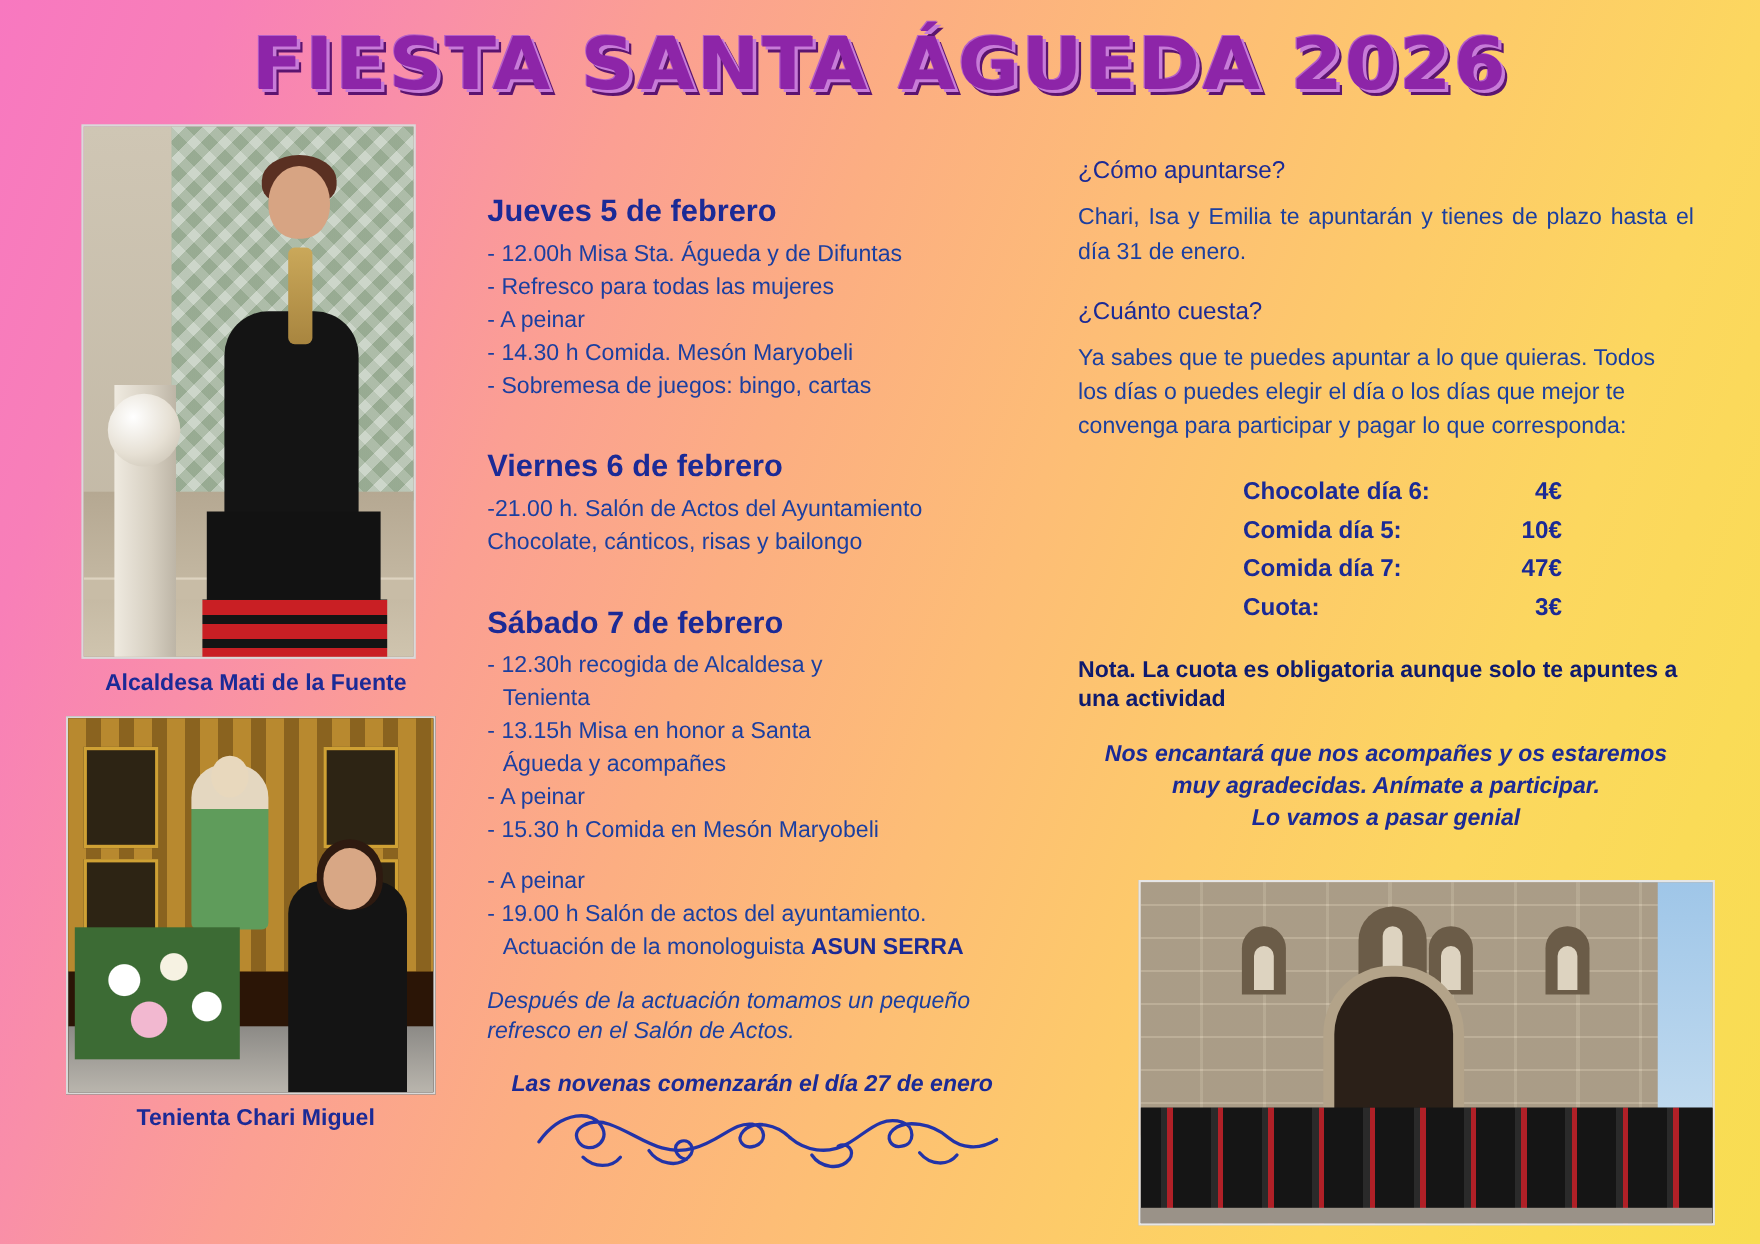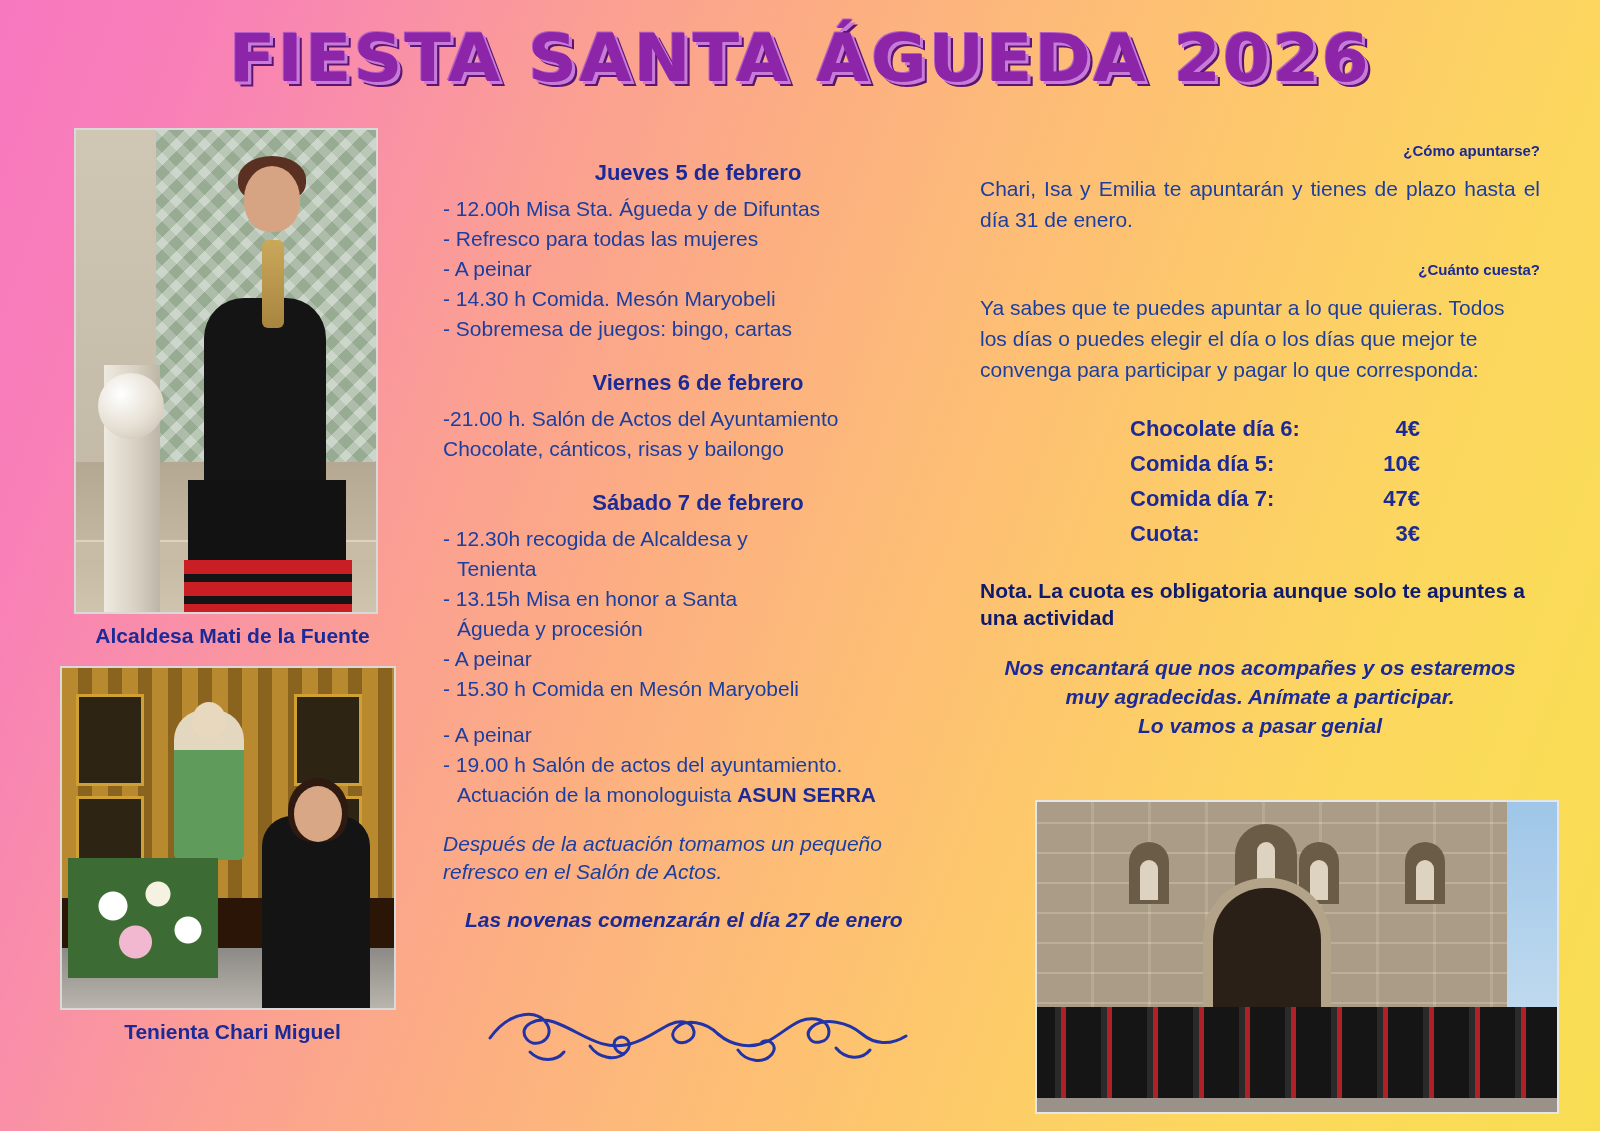--- a/index.html
+++ b/index.html
@@ -44,21 +44,21 @@
     text-shadow:
        3px 3px 0 #c77bd8,
        5px 5px 0 #5c1470,
       -1px -1px 0 #b45fc9;
     transform: scaleX(1.03);
   }
   
   .left-col {
     position: absolute;
     left: 60px;
-    top: 128px;
+    top: 113px;
     width: 345px;
   }
   .photo {
     position: relative;
     border: 2px solid #d9d9d9;
     overflow: hidden;
   }
   .photo-caption {
     text-align: center;
     font-size: 21px;
@@ -184,25 +184,24 @@
   }
   
   .mid-col {
     position: absolute;
     left: 443px;
     top: 160px;
     width: 510px;
     color: #1b2a96;
   }
   .day-head {
-    font-size: 22px;
-    font-weight: bold;
-    color: #1b2a96;
-    margin: 0 0 8px 0;
-    text-align: center;
+    font-size: 28px;
+    font-weight: bold;
+    color: #1b2a96;
+    margin: 16px 0 8px 0;
   }
   .line {
     font-size: 21px;
     color: #1b3fa0;
     line-height: 30px;
     margin: 0;
   }
   .line.indent { padding-left: 14px; }
   .blockgap { height: 26px; }
   .smallgap { height: 16px; }
@@ -231,23 +230,23 @@
   }
   
   .right-col {
     position: absolute;
     left: 980px;
     top: 142px;
     width: 560px;
     color: #1b3fa0;
   }
   .r-head {
-    text-align: right;
-    font-size: 15px;
-    font-weight: bold;
+    text-align: left;
+    font-size: 22px;
+    font-weight: normal;
     color: #1b2a96;
     margin-bottom: 14px;
   }
   .r-italic {
     font-size: 21px;
     line-height: 31px;
     text-align: justify;
     margin: 0 0 26px 0;
   }
   .r-para {
@@ -394,21 +393,21 @@
     <div class="day-head">Viernes 6 de febrero</div>
     <p class="line">-21.00 h. Salón de Actos del Ayuntamiento</p>
     <p class="line">Chocolate, cánticos, risas y bailongo</p>
 
     <div class="blockgap"></div>
 
     <div class="day-head">Sábado 7 de febrero</div>
     <p class="line">- 12.30h recogida de Alcaldesa y</p>
     <p class="line indent">Tenienta</p>
     <p class="line">- 13.15h Misa en honor a Santa</p>
-    <p class="line indent">Águeda y procesión</p>
+    <p class="line indent">Águeda y acompañes</p>
     <p class="line">- A peinar</p>
     <p class="line">- 15.30 h Comida en Mesón Maryobeli</p>
 
     <div class="smallgap"></div>
 
     <p class="line">- A peinar</p>
     <p class="line">- 19.00 h Salón de actos del ayuntamiento.</p>
     <p class="line indent"><span>Actuación de la monologuista </span><span class="strong-inline">ASUN SERRA</span></p>
 
     <div class="smallgap"></div>

